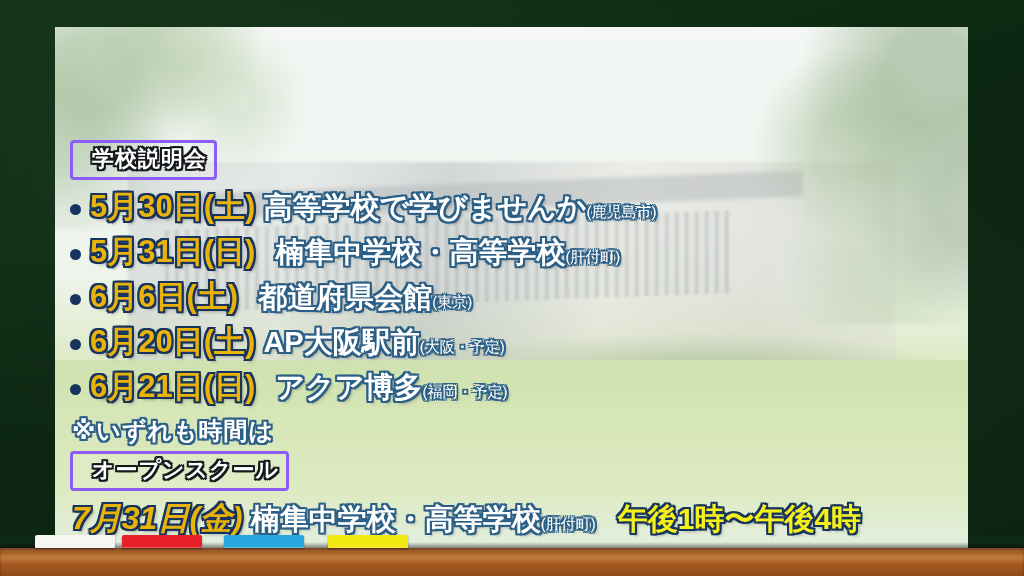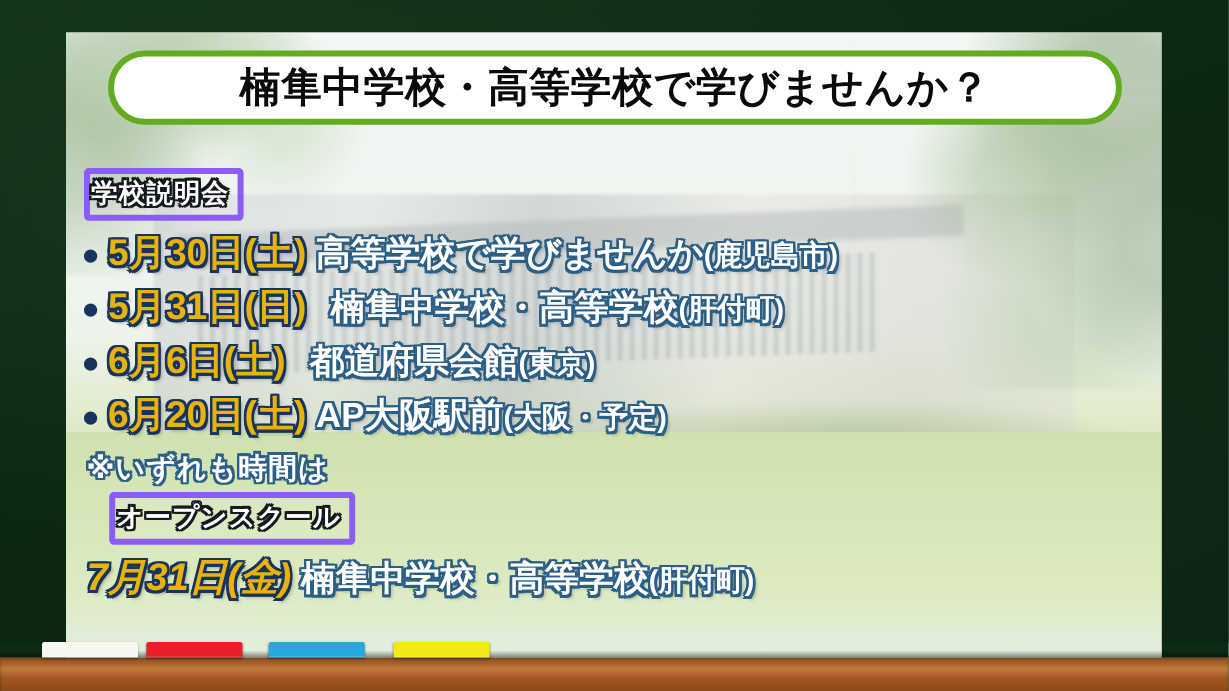--- a/index.html
+++ b/index.html
@@ -153,23 +153,23 @@
   
   #content {
     position: absolute;
     left: 70px;
     top: 140px;
     width: 900px;
   }
 
   .section-head {
     display: inline-block;
-    border: 5px solid #8b5cf6;
+    border: 3px solid #8b5cf6;
     border-radius: 4px;
-    padding: 1px 7px 3px 1px;
+    padding: 1px 7px 3px 19px;
     background: rgba(255,255,255,0.10);
     margin-bottom: 6px;
   }
   .section-head .label {
     font-size: 22px;
     font-weight: bold;
     color: #ffffff;
     letter-spacing: 1px;
     white-space: nowrap;
     text-shadow:
@@ -213,22 +213,22 @@
     margin-left: 8px;
     text-shadow:
       -2px -2px 0 #2b5f86, 2px -2px 0 #2b5f86,
       -2px  2px 0 #2b5f86, 2px  2px 0 #2b5f86,
       -2px  0   0 #2b5f86, 2px  0   0 #2b5f86,
        0   -2px 0 #2b5f86, 0    2px 0 #2b5f86,
        3px  3px 3px rgba(0,0,0,0.22);
   }
   .place.gap { margin-left: 20px; }
   .paren {
-    font-size: 24px;
-    font-weight: bold;
+    font-size: 15px;
+    font-weight: normal;
     color: #ffffff;
     text-shadow:
       -2px -2px 0 #2b5f86, 2px -2px 0 #2b5f86,
       -2px  2px 0 #2b5f86, 2px  2px 0 #2b5f86,
       -2px  0   0 #2b5f86, 2px  0   0 #2b5f86,
        0   -2px 0 #2b5f86, 0    2px 0 #2b5f86,
        3px  3px 3px rgba(0,0,0,0.22);
   }
 
   #note {
@@ -273,44 +273,41 @@
     font-weight: bold;
     color: #f5f018;
     margin-left: 22px;
     text-shadow:
       -2px -2px 0 #17345f, 2px -2px 0 #17345f,
       -2px  2px 0 #17345f, 2px  2px 0 #17345f,
       -2px  0   0 #17345f, 2px  0   0 #17345f,
        0   -2px 0 #17345f, 0    2px 0 #17345f,
        3px  3px 3px rgba(0,0,0,0.25);
   }
-  #second-head { margin-top: 4px; margin-left: 21px; }
+  #second-head { margin-top: 4px; }
 </style>
 </head>
 <body>
 
 <div id="stage">
 
   <div id="board"></div>
 
   <div id="photo">
     <div class="sky"></div>
     <div class="building"></div>
     <div class="roofline"></div>
     <div class="windows"></div>
     <div class="hedge"></div>
     <div class="lawn"></div>
     <div class="tree-l"></div>
     <div class="tree-r"></div>
     <div class="wash"></div>
   </div>
 
-  <div id="banner">
-    <span id="banner-title">楠隼中学校・高等学校で学びませんか？</span>
-  </div>
 
   <div id="content">
 
     
     <div class="section-head">
       <span class="label">学校説明会</span>
     </div>
 
     <div class="row">
       <span class="bullet"></span>
@@ -333,34 +330,41 @@
       <span class="paren">(東京)</span>
     </div>
 
     <div class="row">
       <span class="bullet"></span>
       <span class="date">6月20日(土)</span>
       <span class="place">AP大阪駅前</span>
       <span class="paren">(大阪・予定)</span>
     </div>
 
+    <div class="row">
+      <span class="bullet"></span>
+      <span class="date">6月21日(日)</span>
+      <span class="place gap">アクア博多</span>
+      <span class="paren">(福岡・予定)</span>
+    </div>
 
     <div id="note">
       <span class="note-text">※いずれも時間は</span>
     </div>
 
     
     <div class="section-head" id="second-head">
       <span class="label">オープンスクール</span>
     </div>
 
     <div id="open-row">
       <span class="date">7月31日(金)</span>
       <span class="place">楠隼中学校・高等学校</span>
       <span class="paren">(肝付町)</span>
+      <span class="time">午後1時〜午後4時</span>
     </div>
 
   </div>
 
   <div id="chalk-tray"></div>
   <div id="ledge-shadow"></div>
   <div id="ledge"></div>
 
 <div class="chalk" style="left: 35px; width: 80px; background: rgb(246, 246, 242);"></div>
     <div class="chalk" style="left: 122px; width: 80px; background: rgb(232, 32, 42);"></div>

